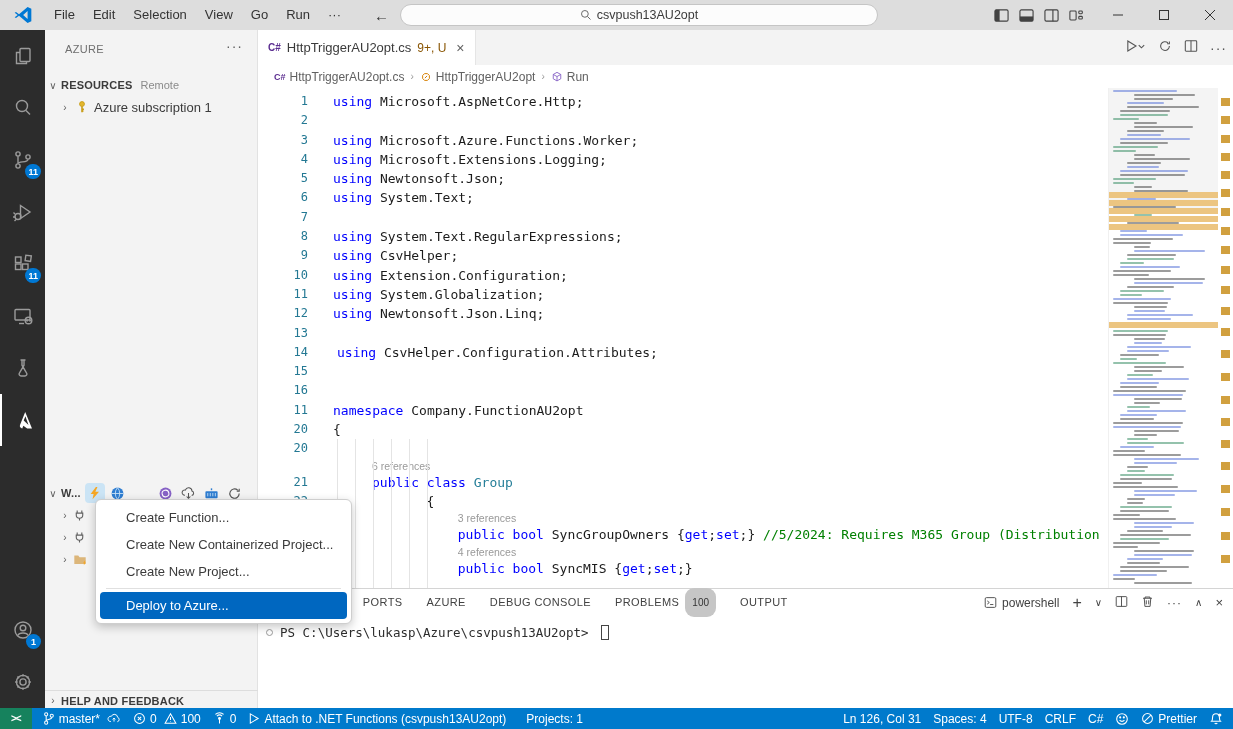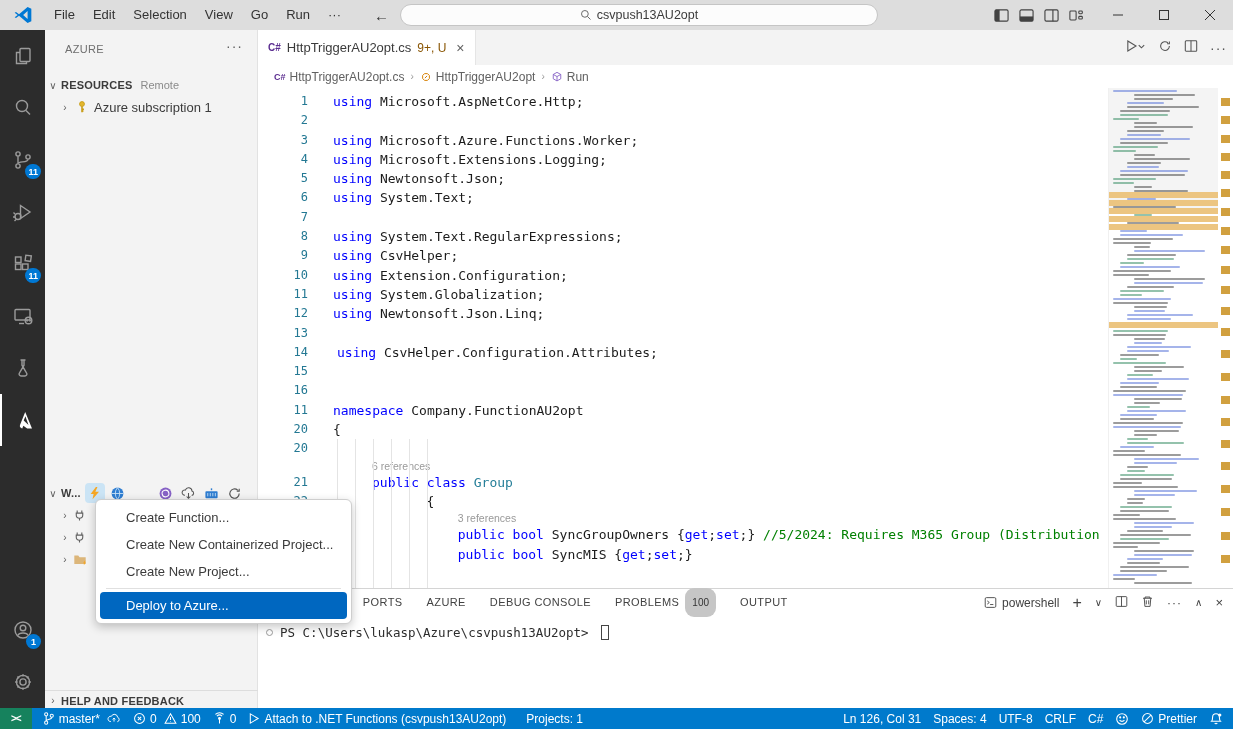--- a/index.html
+++ b/index.html
@@ -379,20 +379,21 @@
         <div class="code-row"><span class="num">15</span><span class="txt" style="left: 75px;"></span></div>
         <div class="code-row"><span class="num">16</span><span class="txt" style="left: 75px;"></span></div>
         <div class="code-row"><span class="num">11</span><span class="txt" style="left: 75px;"><span class="tok-kw">namespace </span><span class="tok-pl">Company.FunctionAU2opt</span></span></div>
         <div class="code-row"><span class="num">20</span><span class="txt" style="left: 75px;"><span class="tok-pl">{</span></span></div>
         <div class="code-row"><span class="num">20</span><span class="txt" style="left: 75px;"></span></div>
         <div class="code-row lens" style="padding-left: 114px;">6 references</div>
         <div class="code-row"><span class="num">21</span><span class="txt" style="left: 114px;"><span class="tok-kw">public </span><span class="tok-kw">class </span><span class="tok-cls">Group</span></span></div>
         <div class="code-row"><span class="num">22</span><span class="txt" style="left: 168.6px;"><span class="tok-pl">{</span></span></div>
         <div class="code-row lens" style="padding-left: 199.8px;">3 references</div>
         <div class="code-row"><span class="num">23</span><span class="txt" style="left: 199.8px;"><span class="tok-kw">public </span><span class="tok-kw">bool </span><span class="tok-pl">SyncGroupOwners </span><span class="tok-pl">{</span><span class="tok-kw">get</span><span class="tok-pl">;</span><span class="tok-kw">set</span><span class="tok-pl">;}</span><span class="tok-pl"> </span><span class="tok-cm">//5/2024: Requires M365 Group (Distribution Li</span></span></div>
+        <div class="code-row lens" style="padding-left: 199.8px;">4 references</div>
         <div class="code-row"><span class="num">24</span><span class="txt" style="left: 199.8px;"><span class="tok-kw">public </span><span class="tok-kw">bool </span><span class="tok-pl">SyncMIS </span><span class="tok-pl">{</span><span class="tok-kw">get</span><span class="tok-pl">;</span><span class="tok-kw">set</span><span class="tok-pl">;}</span></span></div>
         <div class="guide" style="left: 79px;"></div>
         <div class="guide" style="left: 97px;"></div>
         <div class="guide" style="left: 115px;"></div>
         <div class="guide" style="left: 133px;"></div>
         <div class="guide" style="left: 151px;"></div>
         <div class="guide" style="left: 169px;"></div>
       </div>
 
     <div class="minimap" id="minimap">

